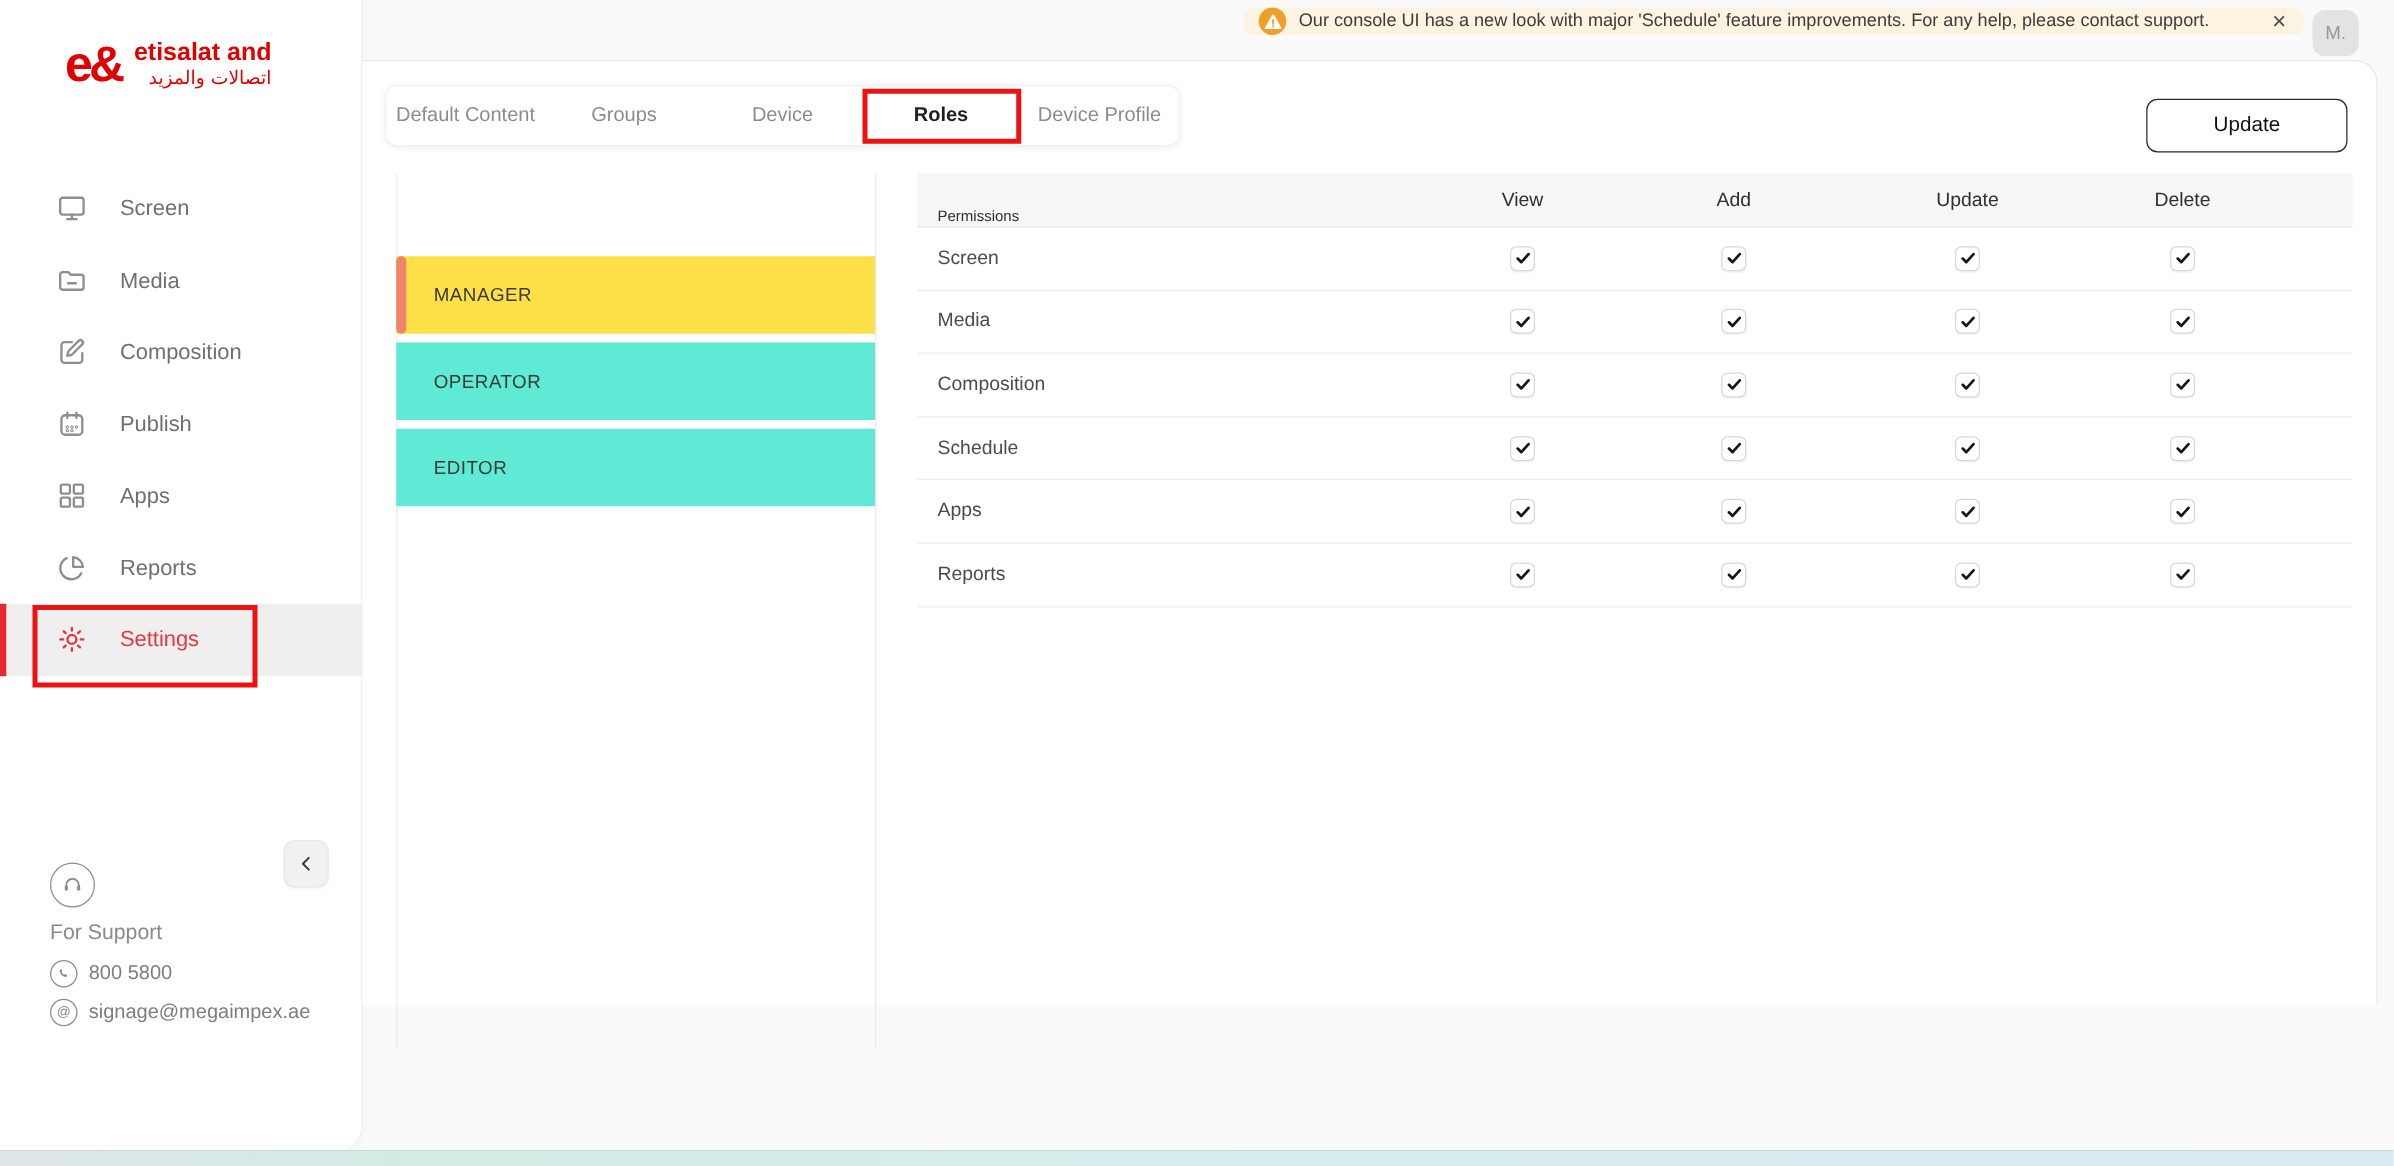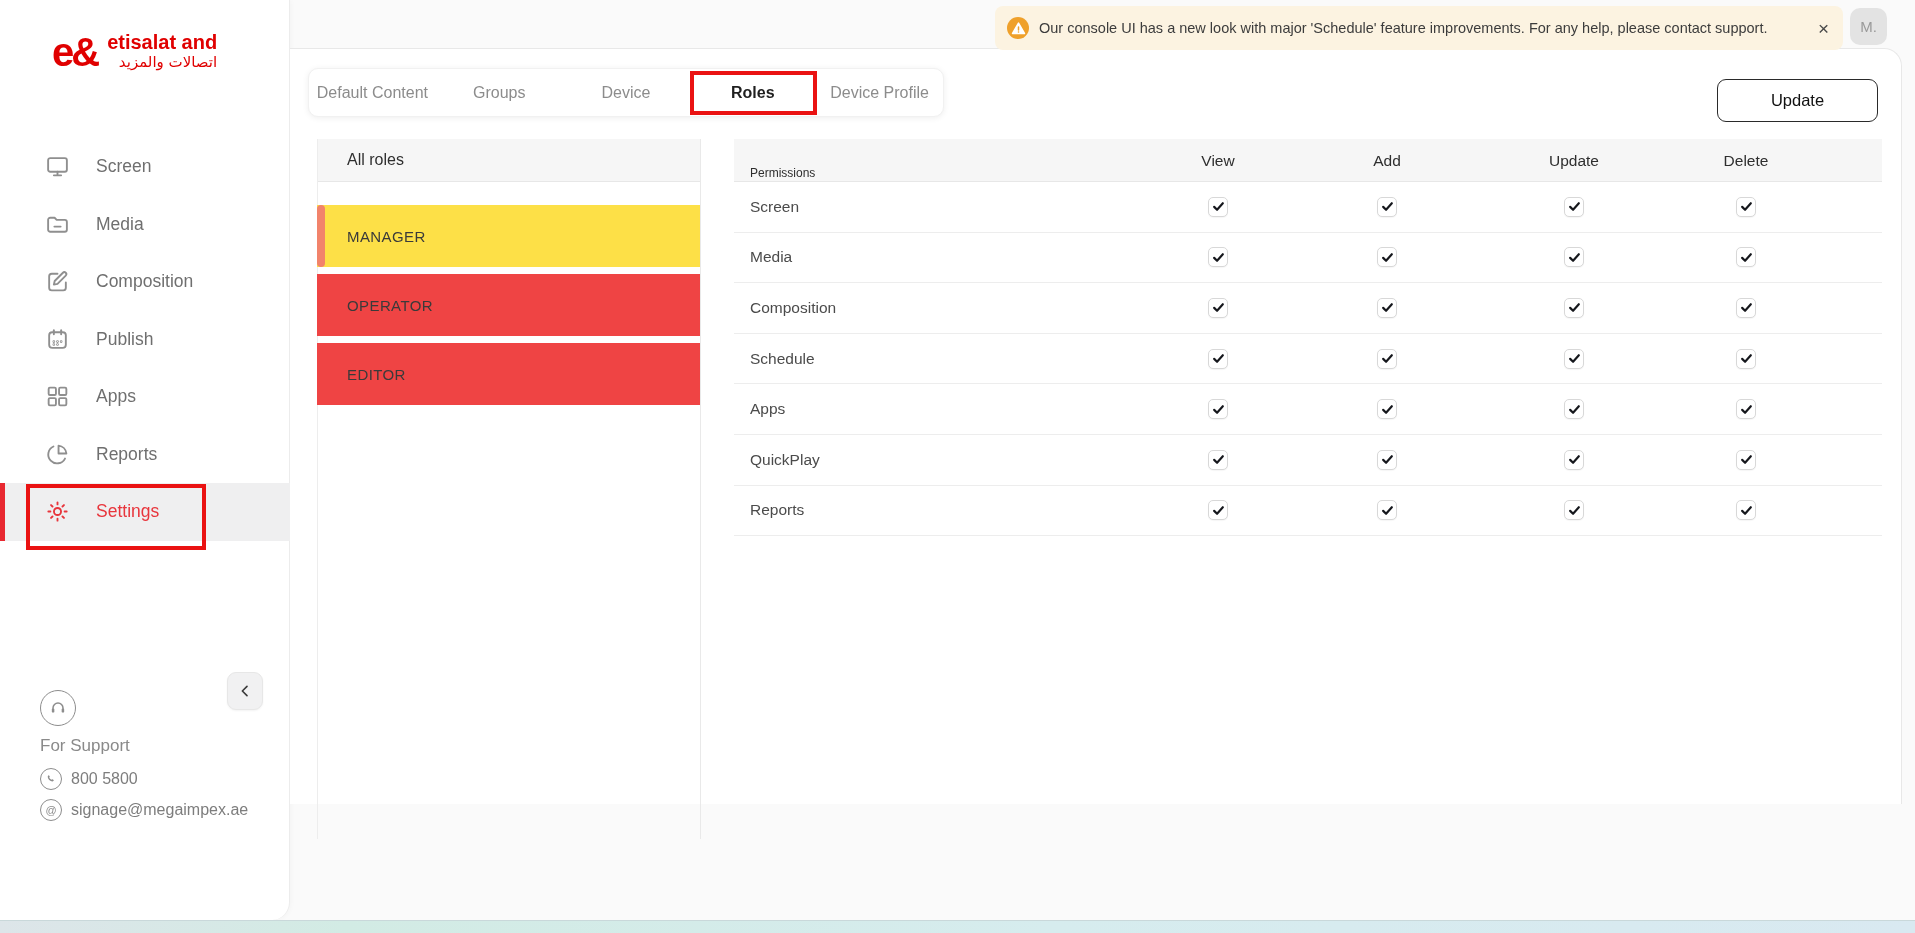--- a/index.html
+++ b/index.html
@@ -47,21 +47,21 @@
   .support-title { font-size:17px; color:#8a8a8a; margin-bottom:12px; }
   .support-row { display:flex; align-items:center; gap:9px; margin-bottom:9px; }
   .support-row .circle-icon { width:22px; height:22px; font-size:11px; }
   .support-text { font-size:16px; color:#7d7d7d; }
 
   .powered { position:absolute; left:45px; top:853px; }
   .powered-label { font-size:15px; color:#9b9b9b; margin-bottom:4px; }
   .powered-logo { font-size:26px; letter-spacing:5px; color:#83879e; transform:scaleY(.92); transform-origin:left top; }
 
   
-  .banner { position:absolute; left:995px; top:6px; width:848px; height:44px; background:#fcf3e1;
+  .banner { position:absolute; left:995px; top:6px; width:848px; height:22px; background:#fcf3e1;
     border-radius:8px; display:flex; align-items:center; padding:0 14px 0 12px; gap:10px; z-index:5; }
   .warn-icon { width:22px; height:22px; border-radius:50%; background:#efa02a; display:flex;
     align-items:center; justify-content:center; flex:0 0 auto; }
   .banner-text { font-size:14.5px; color:#3c3c3c; white-space:nowrap; }
   .banner-close { margin-left:auto; font-size:19px; color:#4a4a4a; cursor:pointer; line-height:1; }
   .avatar { position:absolute; left:1850px; top:8px; width:37px; height:37px; background:#e3e3e3;
     border-radius:10px; display:flex; align-items:center; justify-content:center;
     font-size:15px; color:#999; cursor:pointer; z-index:5; }
 
   
@@ -81,21 +81,21 @@
     display:flex; align-items:center; justify-content:center; cursor:pointer; }
 
   .roles-header { position:absolute; left:27px; top:90px; width:383px; height:43px; background:#f6f6f6;
     border-bottom:1px solid #e7e7e7; display:flex; align-items:center; padding-left:30px; }
   .roles-header-text { font-size:16px; color:#2f2f2f; }
   .panel-left-line { position:absolute; left:27px; top:90px; width:1px; height:700px; background:#ededed; }
   .panel-divider { position:absolute; left:410px; top:90px; width:1px; height:700px; background:#e9e9e9; }
 
   .roles-list { position:absolute; left:27px; top:156px; width:383px; }
   .role-item { position:relative; height:62px; display:flex; align-items:center; padding-left:30px;
-    margin-bottom:7px; cursor:pointer; background:#ef4444; }
+    margin-bottom:7px; cursor:pointer; background:#5eead4; }
   .role-item.selected { background:#fde047; }
   .role-bar { display:none; position:absolute; left:0; top:0; width:8px; height:62px; background:#f2836b;
     border-radius:4px; }
   .role-item.selected .role-bar { display:block; }
   .role-name { font-size:15px; color:#3a3a3a; letter-spacing:.4px; }
 
   .table-header { position:absolute; left:444px; top:90px; width:1148px; height:43px; background:#f6f6f6;
     border-bottom:1px solid #e7e7e7; }
   .th-permissions { position:absolute; left:16px; top:12px; height:43px; display:flex; align-items:center;
     font-size:12px; color:#2e2e2e; }
@@ -256,23 +256,20 @@
     <div class="tab">Default Content</div>
         <div class="tab">Groups</div>
         <div class="tab">Device</div>
         <div class="tab active">Roles</div>
         <div class="tab">Device Profile</div>
       </div>
     <div class="annotation-box annot-roles"></div>
 
     <div class="update-btn">Update</div>
 
-    <div class="roles-header">
-      <span class="roles-header-text">All roles</span>
-    </div>
     <div class="panel-left-line"></div>
     <div class="panel-divider"></div>
 
     <div class="roles-list">
 
     <div class="role-item selected">
           <span class="role-bar"></span>
           <span class="role-name">MANAGER</span>
         </div>
         <div class="role-item">
@@ -404,43 +401,20 @@
               <polyline points="3,9.5 7,13.5 15,4.5"></polyline>
             </svg>
           </span>
           <span class="cb col-delete checked">
             <svg width="13" height="13" viewBox="0 0 18 18" fill="none" stroke="#15171c" stroke-width="3" stroke-linecap="round" stroke-linejoin="round">
               <polyline points="3,9.5 7,13.5 15,4.5"></polyline>
             </svg>
           </span>
         </div>
         <div class="perm-row">
-          <span class="perm-label">QuickPlay</span>
-          <span class="cb col-view checked">
-            <svg width="13" height="13" viewBox="0 0 18 18" fill="none" stroke="#15171c" stroke-width="3" stroke-linecap="round" stroke-linejoin="round">
-              <polyline points="3,9.5 7,13.5 15,4.5"></polyline>
-            </svg>
-          </span>
-          <span class="cb col-add checked">
-            <svg width="13" height="13" viewBox="0 0 18 18" fill="none" stroke="#15171c" stroke-width="3" stroke-linecap="round" stroke-linejoin="round">
-              <polyline points="3,9.5 7,13.5 15,4.5"></polyline>
-            </svg>
-          </span>
-          <span class="cb col-update checked">
-            <svg width="13" height="13" viewBox="0 0 18 18" fill="none" stroke="#15171c" stroke-width="3" stroke-linecap="round" stroke-linejoin="round">
-              <polyline points="3,9.5 7,13.5 15,4.5"></polyline>
-            </svg>
-          </span>
-          <span class="cb col-delete checked">
-            <svg width="13" height="13" viewBox="0 0 18 18" fill="none" stroke="#15171c" stroke-width="3" stroke-linecap="round" stroke-linejoin="round">
-              <polyline points="3,9.5 7,13.5 15,4.5"></polyline>
-            </svg>
-          </span>
-        </div>
-        <div class="perm-row">
           <span class="perm-label">Reports</span>
           <span class="cb col-view checked">
             <svg width="13" height="13" viewBox="0 0 18 18" fill="none" stroke="#15171c" stroke-width="3" stroke-linecap="round" stroke-linejoin="round">
               <polyline points="3,9.5 7,13.5 15,4.5"></polyline>
             </svg>
           </span>
           <span class="cb col-add checked">
             <svg width="13" height="13" viewBox="0 0 18 18" fill="none" stroke="#15171c" stroke-width="3" stroke-linecap="round" stroke-linejoin="round">
               <polyline points="3,9.5 7,13.5 15,4.5"></polyline>
             </svg>

